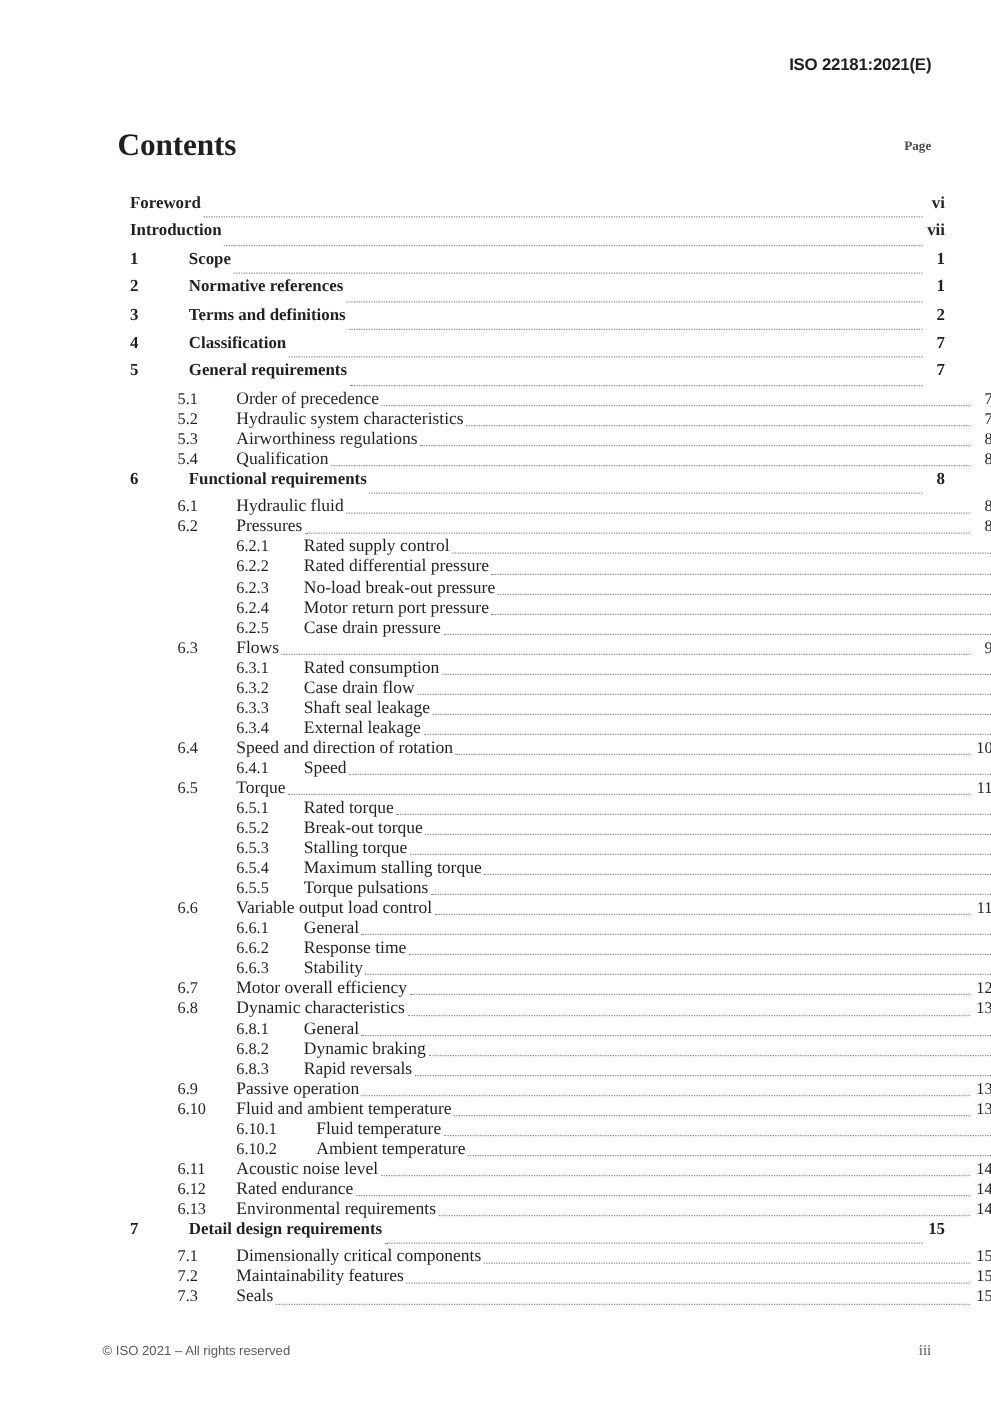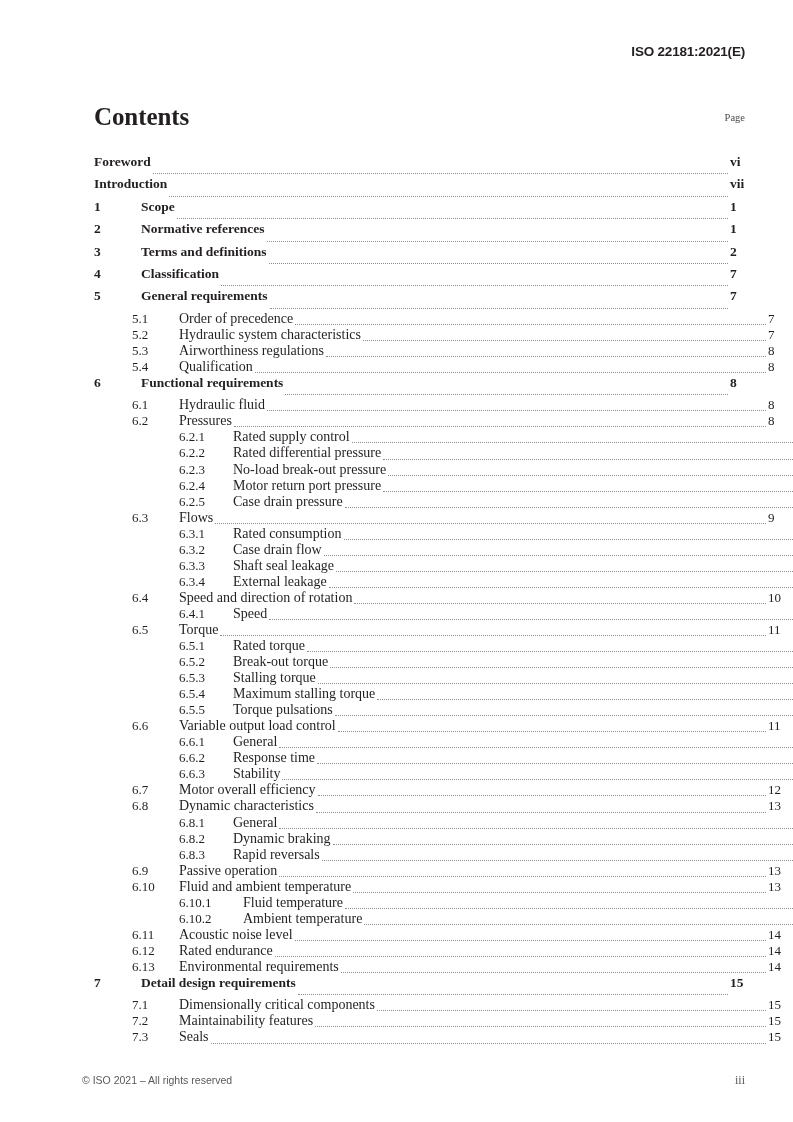--- a/index.html
+++ b/index.html
@@ -53,27 +53,28 @@
     line-height: 1;
     letter-spacing: -0.1px;
     color: #231f20;
   }
   .page-word {
     font-family: "Liberation Serif", serif;
     font-size: 10.5px;
     color: #4a4a4a;
     position: relative;
     top: -4px;
+    font-weight: bold;
   }
 
   
   .toc {
     position: absolute;
     top: 154px;
-    left: 94px;
+    left: 104px;
     width: 652px;
   }
   .toc-row {
     display: flex;
     align-items: baseline;
     width: 100%;
     height: 16.05px;
     white-space: nowrap;
     overflow: hidden;
   }
@@ -95,21 +96,21 @@
     height: 1px;
     margin: 0 2px 0 2px;
     position: relative;
     top: -2px;
     border-bottom: 1px dotted #8d8d8d;
     align-self: flex-end;
   }
   .pg {
     flex: 0 0 auto;
     font-size: 13px;
-    text-align: left;
+    text-align: right;
     min-width: 16px;
     color: #231f20;
   }
 
   
   .toc-row.front .label {
     font-family: "Liberation Serif", serif;
     font-weight: bold;
     font-size: 13.5px;
     margin-left: 0;

